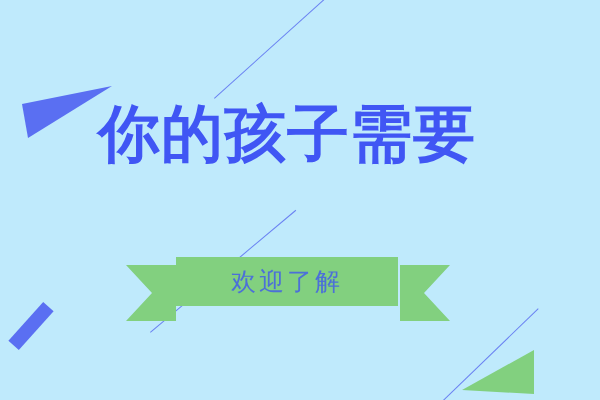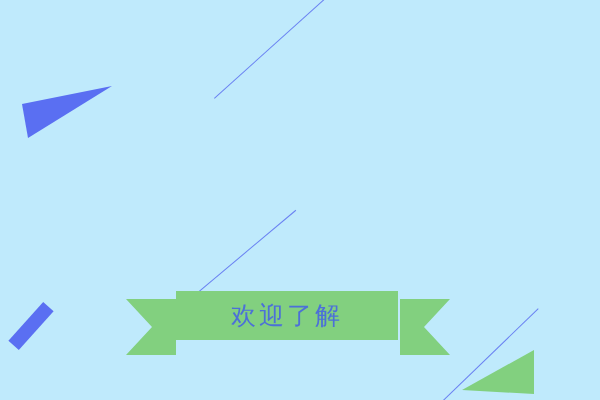--- a/index.html
+++ b/index.html
@@ -59,21 +59,21 @@
   .headline .line {
     color: #4056f4;
     font-weight: bold;
     font-size: 62px;
     line-height: 84px;
     letter-spacing: 1px;
     white-space: nowrap;
   }
 
   
-  .ribbon { position: absolute; left: 126px; top: 288px; width: 324px; height: 70px; }
+  .ribbon { position: absolute; left: 126px; top: 254px; width: 324px; height: 70px; }
   .ribbon .tail { position: absolute; top: 11px; width: 50px; height: 56px; }
   .ribbon .tail svg { display: block; }
   .tail-left  { left: 0px; }
   .tail-right { right: 0px; }
   .ribbon .panel {
     position: absolute;
     left: 50px;
     top: 3px;
     width: 222px;
     height: 49px;
@@ -107,20 +107,21 @@
 
   <div class="deco bar"></div>
 
   <div class="deco tri-green">
     <svg width="140" height="60" viewBox="0 0 140 60">
       <polygon points="0,48 72,8 72,52" fill="#82d07f"></polygon>
     </svg>
   </div>
 
   <div class="headline">
+    <div class="line">你的孩子需要</div>
   </div>
 
   <div class="ribbon">
     <div class="tail tail-left">
       <svg width="50" height="56" viewBox="0 0 50 56">
         <polygon points="0,0 50,0 50,56 0,56 26,28" fill="#82d07f"></polygon>
       </svg>
     </div>
     <div class="tail tail-right">
       <svg width="50" height="56" viewBox="0 0 50 56">

